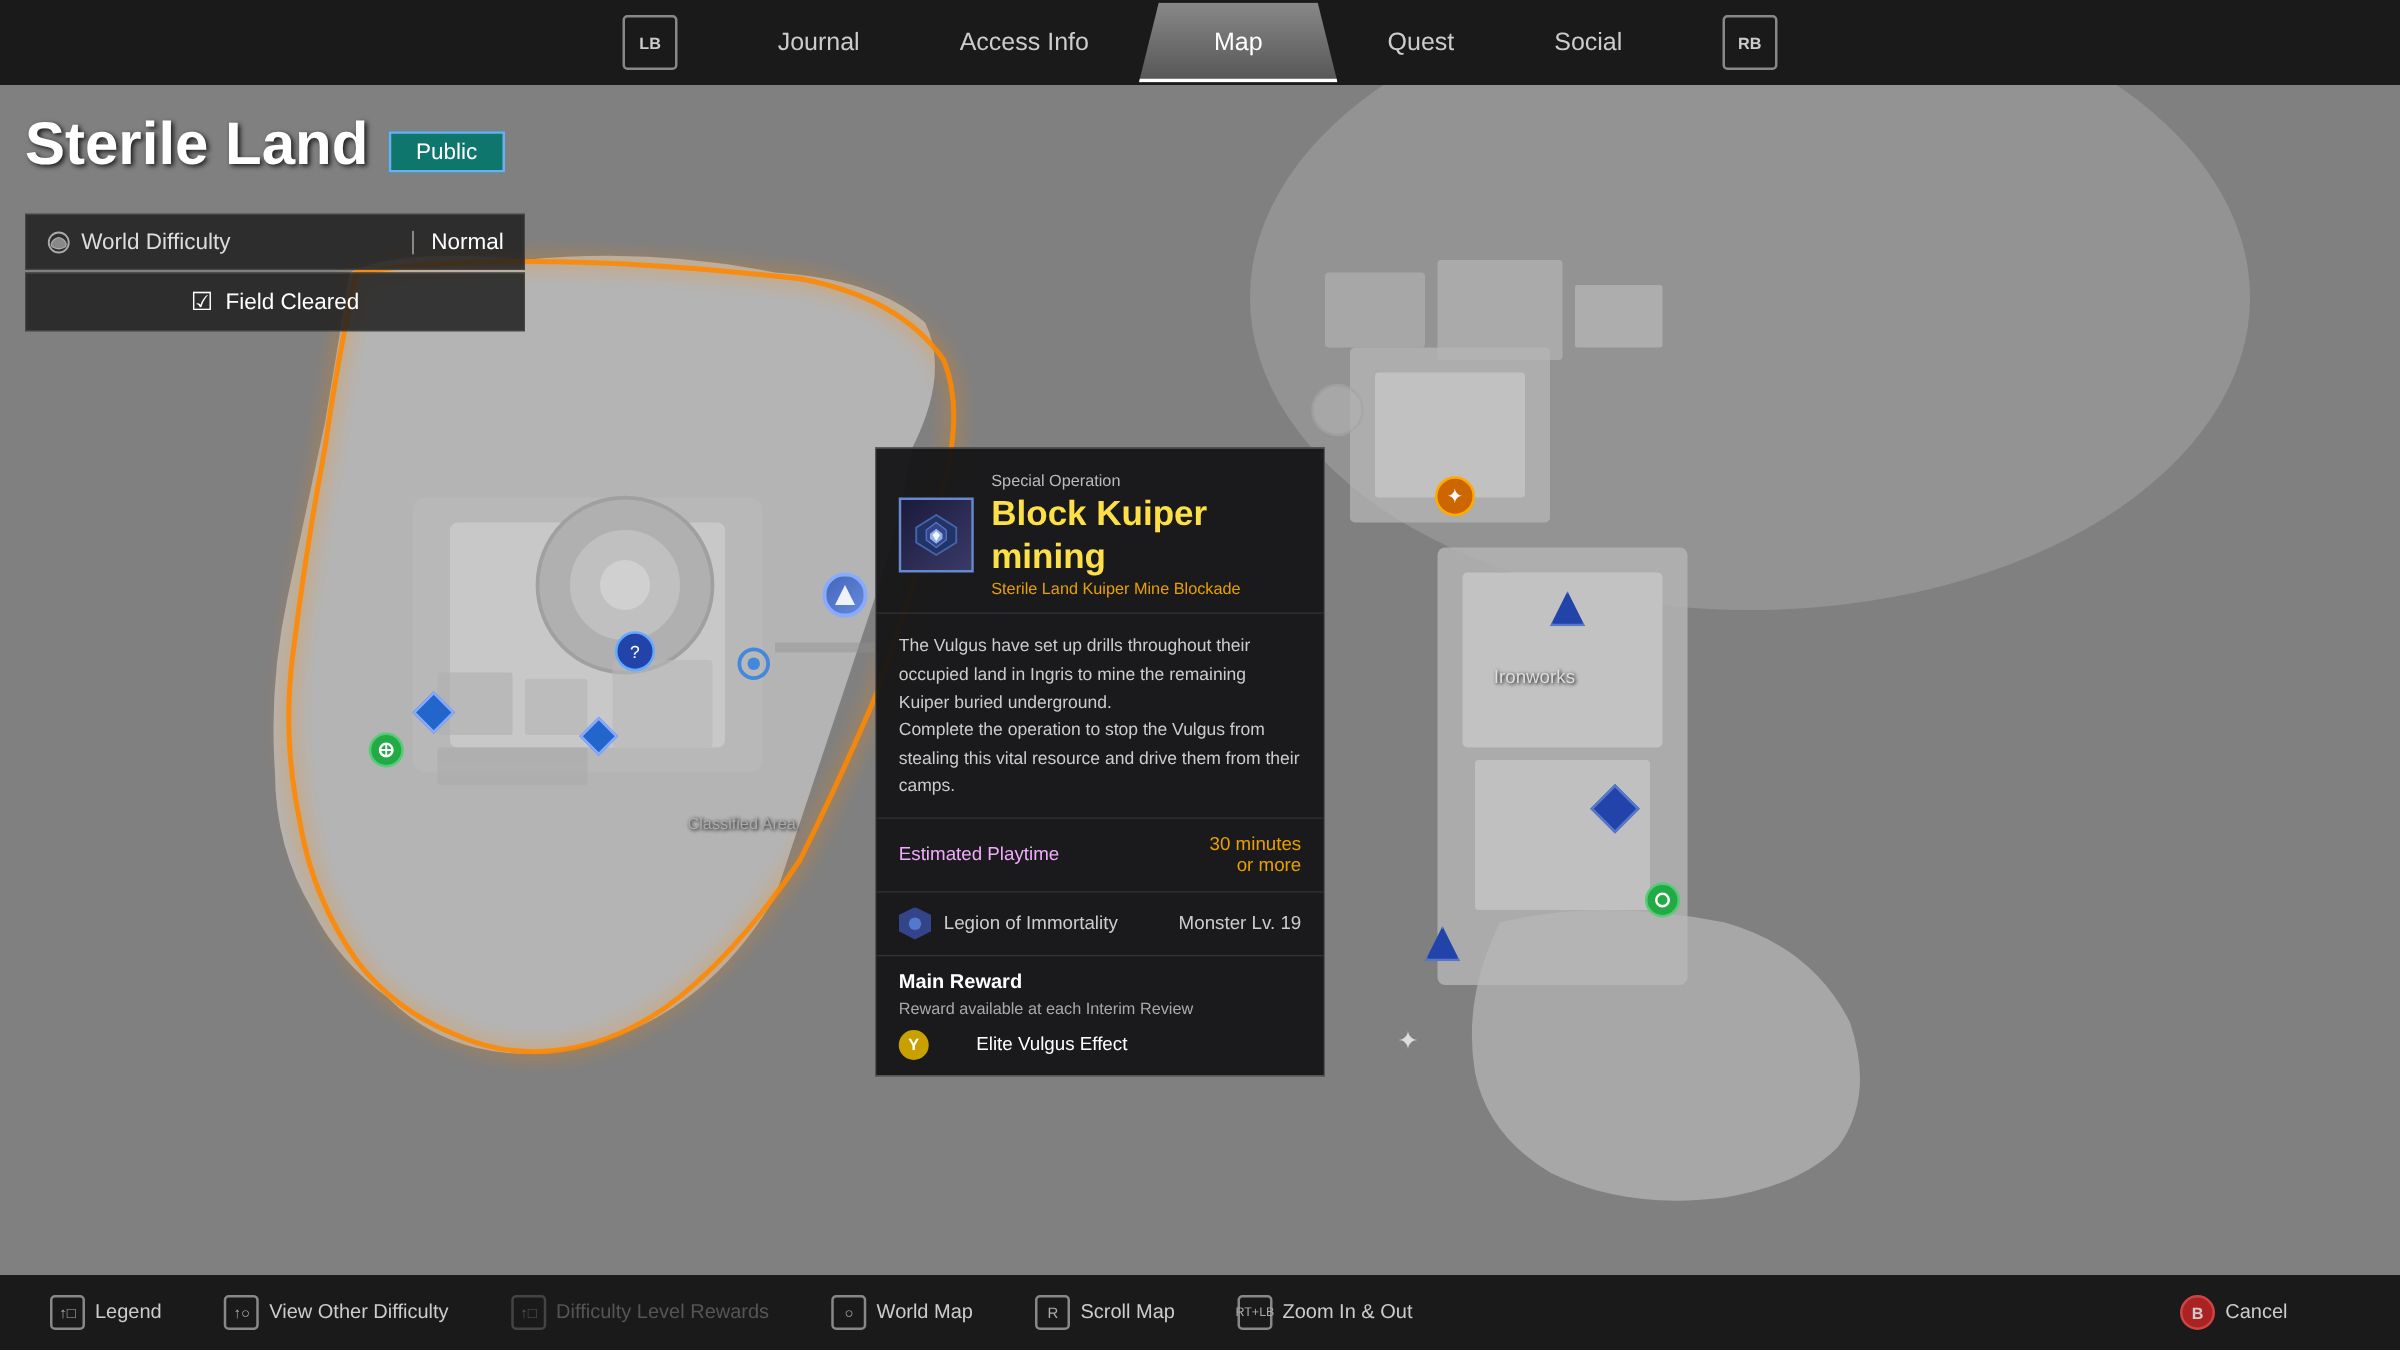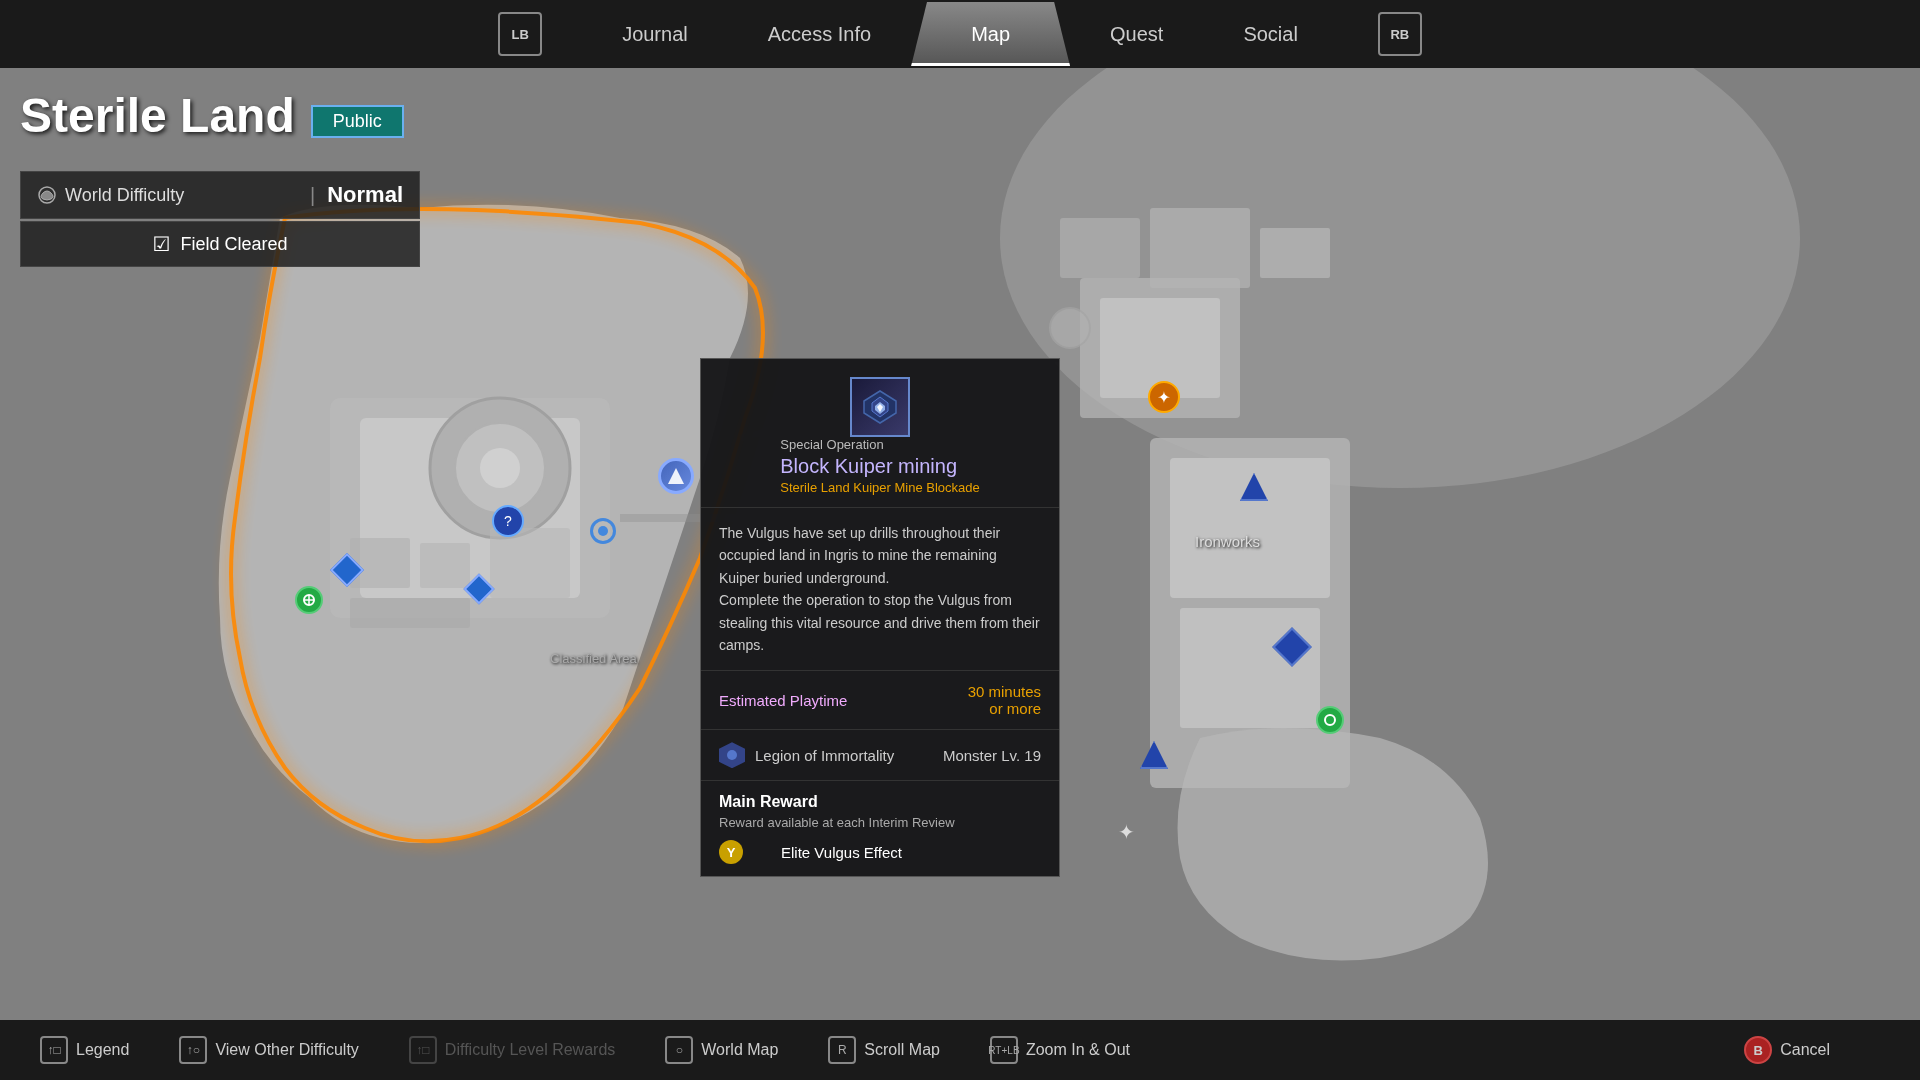--- a/index.html
+++ b/index.html
@@ -121,22 +121,21 @@
     }
     .info-row .label {
       display: flex;
       align-items: center;
       gap: 8px;
       color: #ddd;
       flex: 1;
     }
     .info-row .value {
       color: #fff;
-      font-size: 22px;
-      font-weight: bold;
+      font-size: 18px;
     }
     .info-row .divider {
       color: #888;
       margin: 0 12px;
       font-size: 20px;
     }
     .field-cleared-row {
       background: rgba(30,30,30,0.85);
       border: 1px solid #444;
       padding: 10px 16px;
@@ -158,23 +157,23 @@
       left: 700px;
       width: 360px;
       background: rgba(20, 20, 22, 0.95);
       border: 1px solid #555;
       z-index: 200;
       padding: 0;
     }
     .popup-header {
       display: flex;
       align-items: center;
+      gap: 14px;
       padding: 18px 18px 12px;
       border-bottom: 1px solid #333;
-      flex-direction: column;
     }
     .op-icon {
       width: 60px;
       height: 60px;
       background: linear-gradient(135deg, #1a1a3a 0%, #3a3a6a 100%);
       border: 2px solid #6688cc;
       display: flex;
       align-items: center;
       justify-content: center;
       flex-shrink: 0;
@@ -183,23 +182,23 @@
       width: 40px;
       height: 40px;
     }
     .op-title-area {}
     .op-type {
       font-size: 13px;
       color: #bbb;
       margin-bottom: 2px;
     }
     .op-name {
-      font-size: 20px;
-      font-weight: normal;
-      color: #c4b5fd;
+      font-size: 28px;
+      font-weight: bold;
+      color: #fde047;
       line-height: 1.2;
     }
     .op-subtitle {
       font-size: 13px;
       color: #e8a000;
       margin-top: 2px;
     }
     .popup-desc {
       padding: 14px 18px;
       font-size: 14px;

